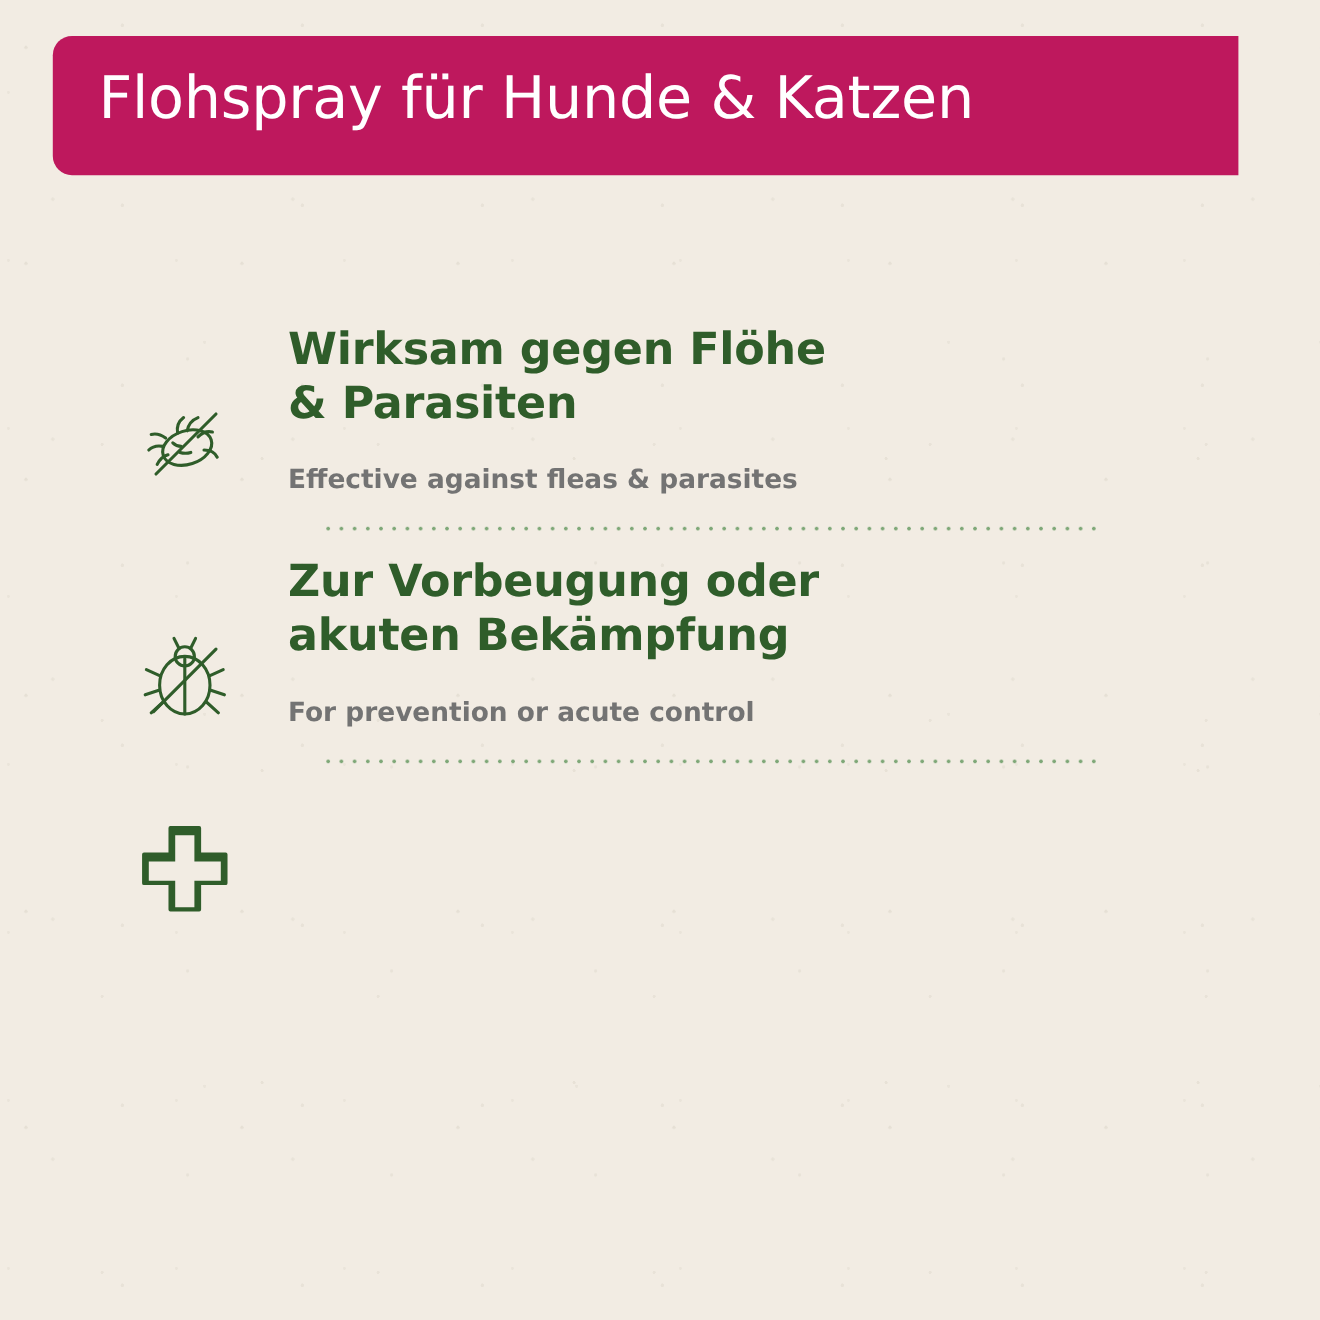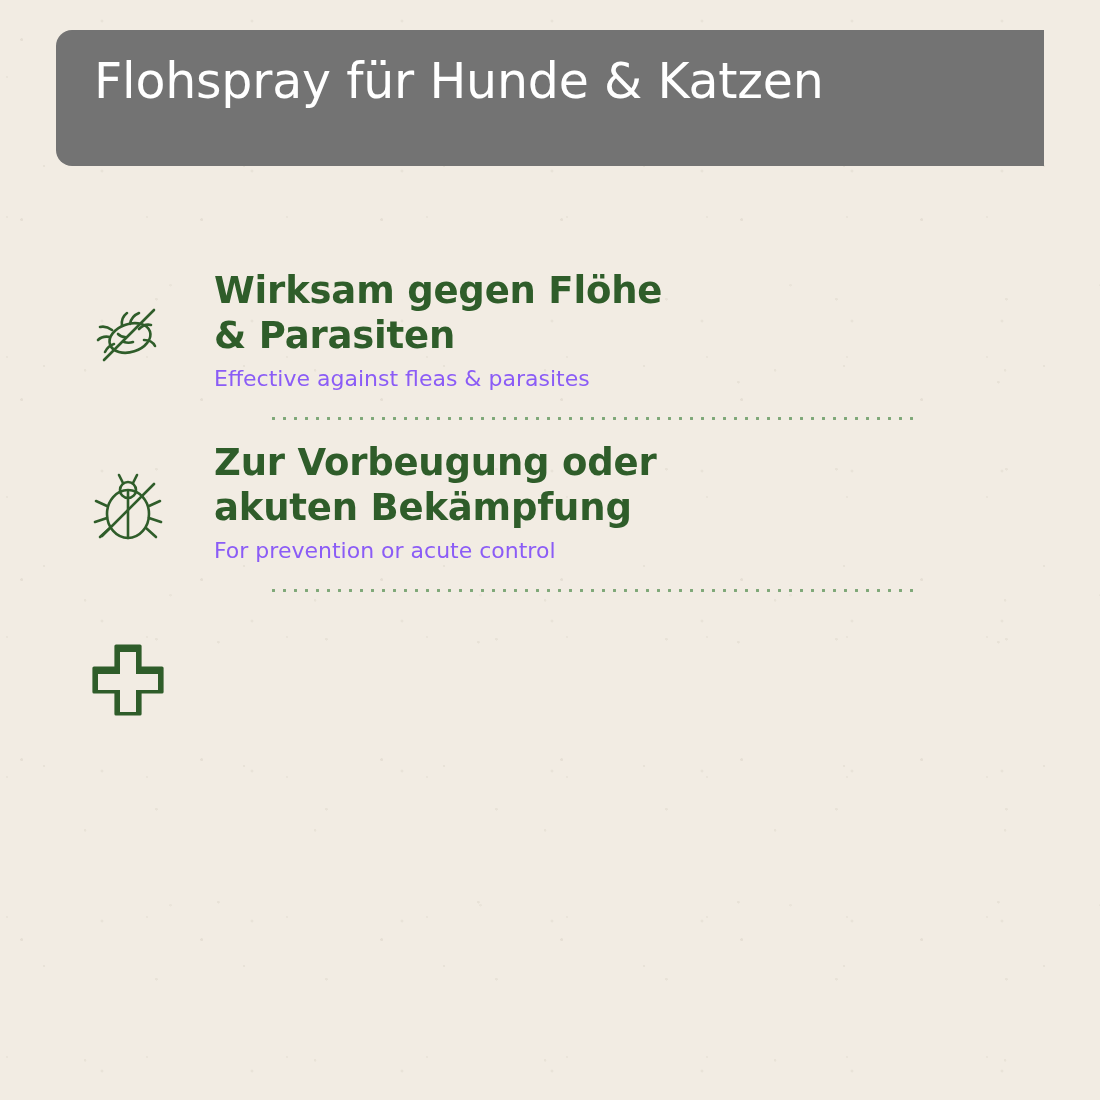--- a/index.html
+++ b/index.html
@@ -29,25 +29,25 @@
       radial-gradient(circle at 55% 92%, rgba(160,150,130,0.10) 0 1.1px, transparent 1.5px),
       radial-gradient(circle at 92% 76%, rgba(160,150,130,0.12) 0 1.2px, transparent 1.6px),
       radial-gradient(circle at 5% 55%, rgba(160,150,130,0.10) 0 1.0px, transparent 1.4px);
     background-size: 180px 180px, 230px 230px, 150px 150px, 260px 260px, 200px 200px, 310px 310px, 170px 170px, 140px 140px;
     opacity: 0.9;
   }
 
   
   .header-banner {
     position: absolute;
-    left: 56px;
+    left: 44px;
     top: 30px;
     width: 988px;
-    height: 136px;
-    background: #737373;
+    height: 116px;
+    background: #be185d;
     border-radius: 16px 0 0 16px;
     box-sizing: border-box;
     padding: 26px 0 0 38px;
     color: #ffffff;
   }
   .header-title {
     font-size: 49px;
     font-weight: 400;
     letter-spacing: -0.2px;
     line-height: 1.05;
@@ -65,22 +65,22 @@
   
   .features {
     position: absolute;
     left: 0;
     top: 268px;
     width: 1100px;
   }
   .feature {
     position: relative;
     display: flex;
-    align-items: flex-start;
-    padding-left: 74px;
+    align-items: flex-end;
+    padding-left: 100px;
     box-sizing: border-box;
   }
   .feature-icon {
     width: 108px;
     flex: 0 0 108px;
     display: flex;
     justify-content: center;
     padding-top: 22px;
   }
   .feature-text {
@@ -90,25 +90,25 @@
   }
   .feature-head {
     color: #2f5d2a;
     font-weight: 700;
     font-size: 37px;
     line-height: 1.22;
     letter-spacing: -0.2px;
     white-space: pre-line;
   }
   .feature-sub {
-    margin-top: 5px;
-    color: #8b5cf6;
+    margin-top: 27px;
+    color: #737373;
     font-size: 22px;
     line-height: 1.45;
-    font-weight: 400;
+    font-weight: 700;
     white-space: pre-line;
   }
   .divider {
     margin: 22px auto 20px 268px;
     width: 650px;
     height: 3px;
     background-image: radial-gradient(circle, #7fa878 0 1.4px, transparent 1.7px);
     background-size: 11px 3px;
     background-repeat: repeat-x;
   }

